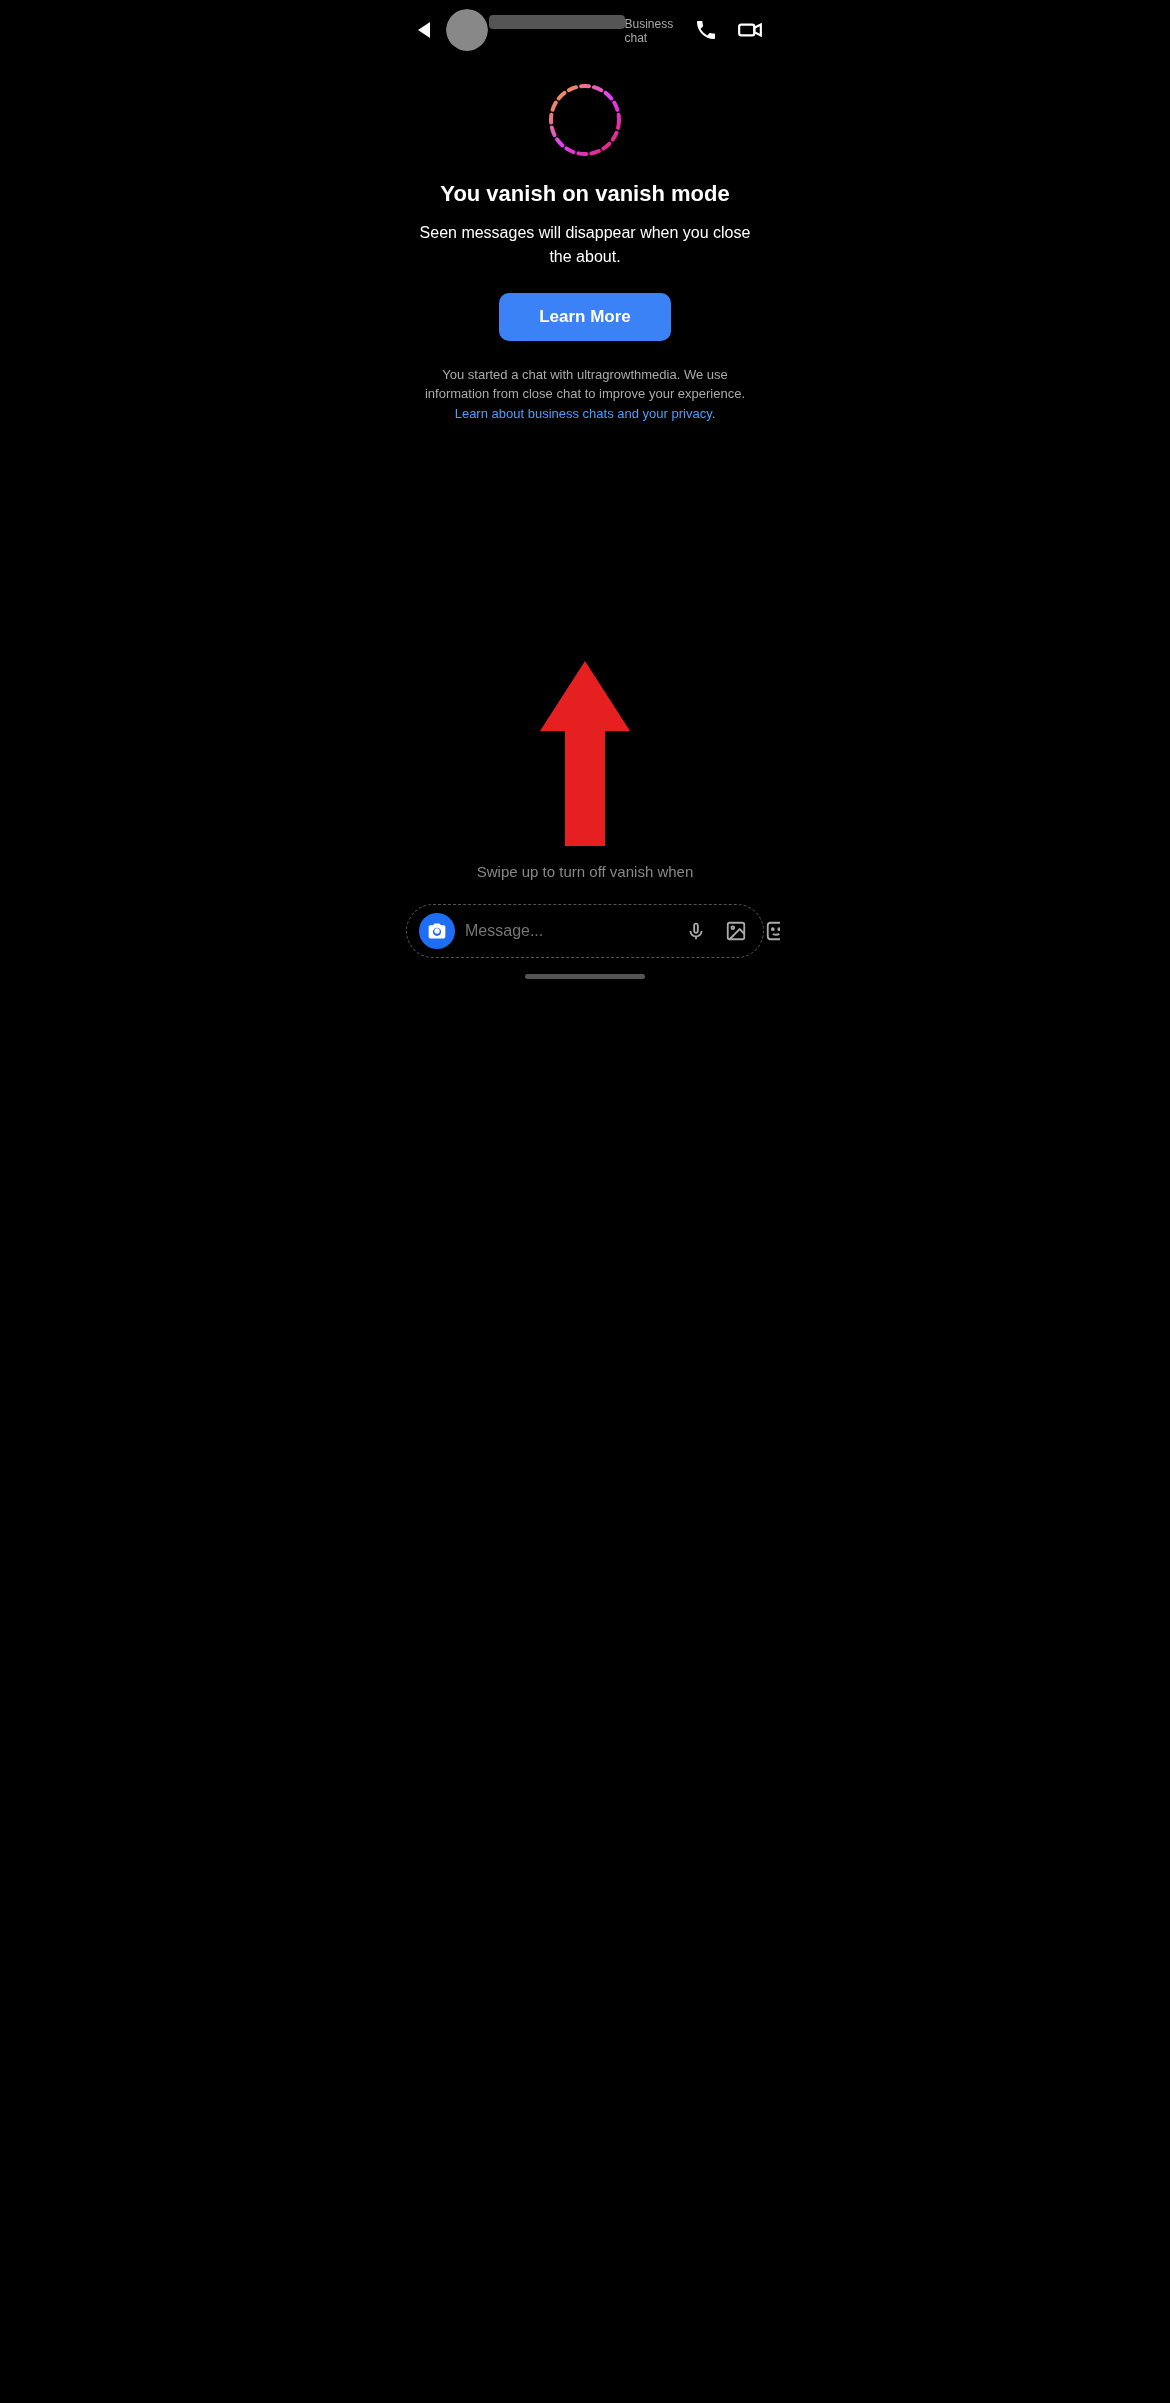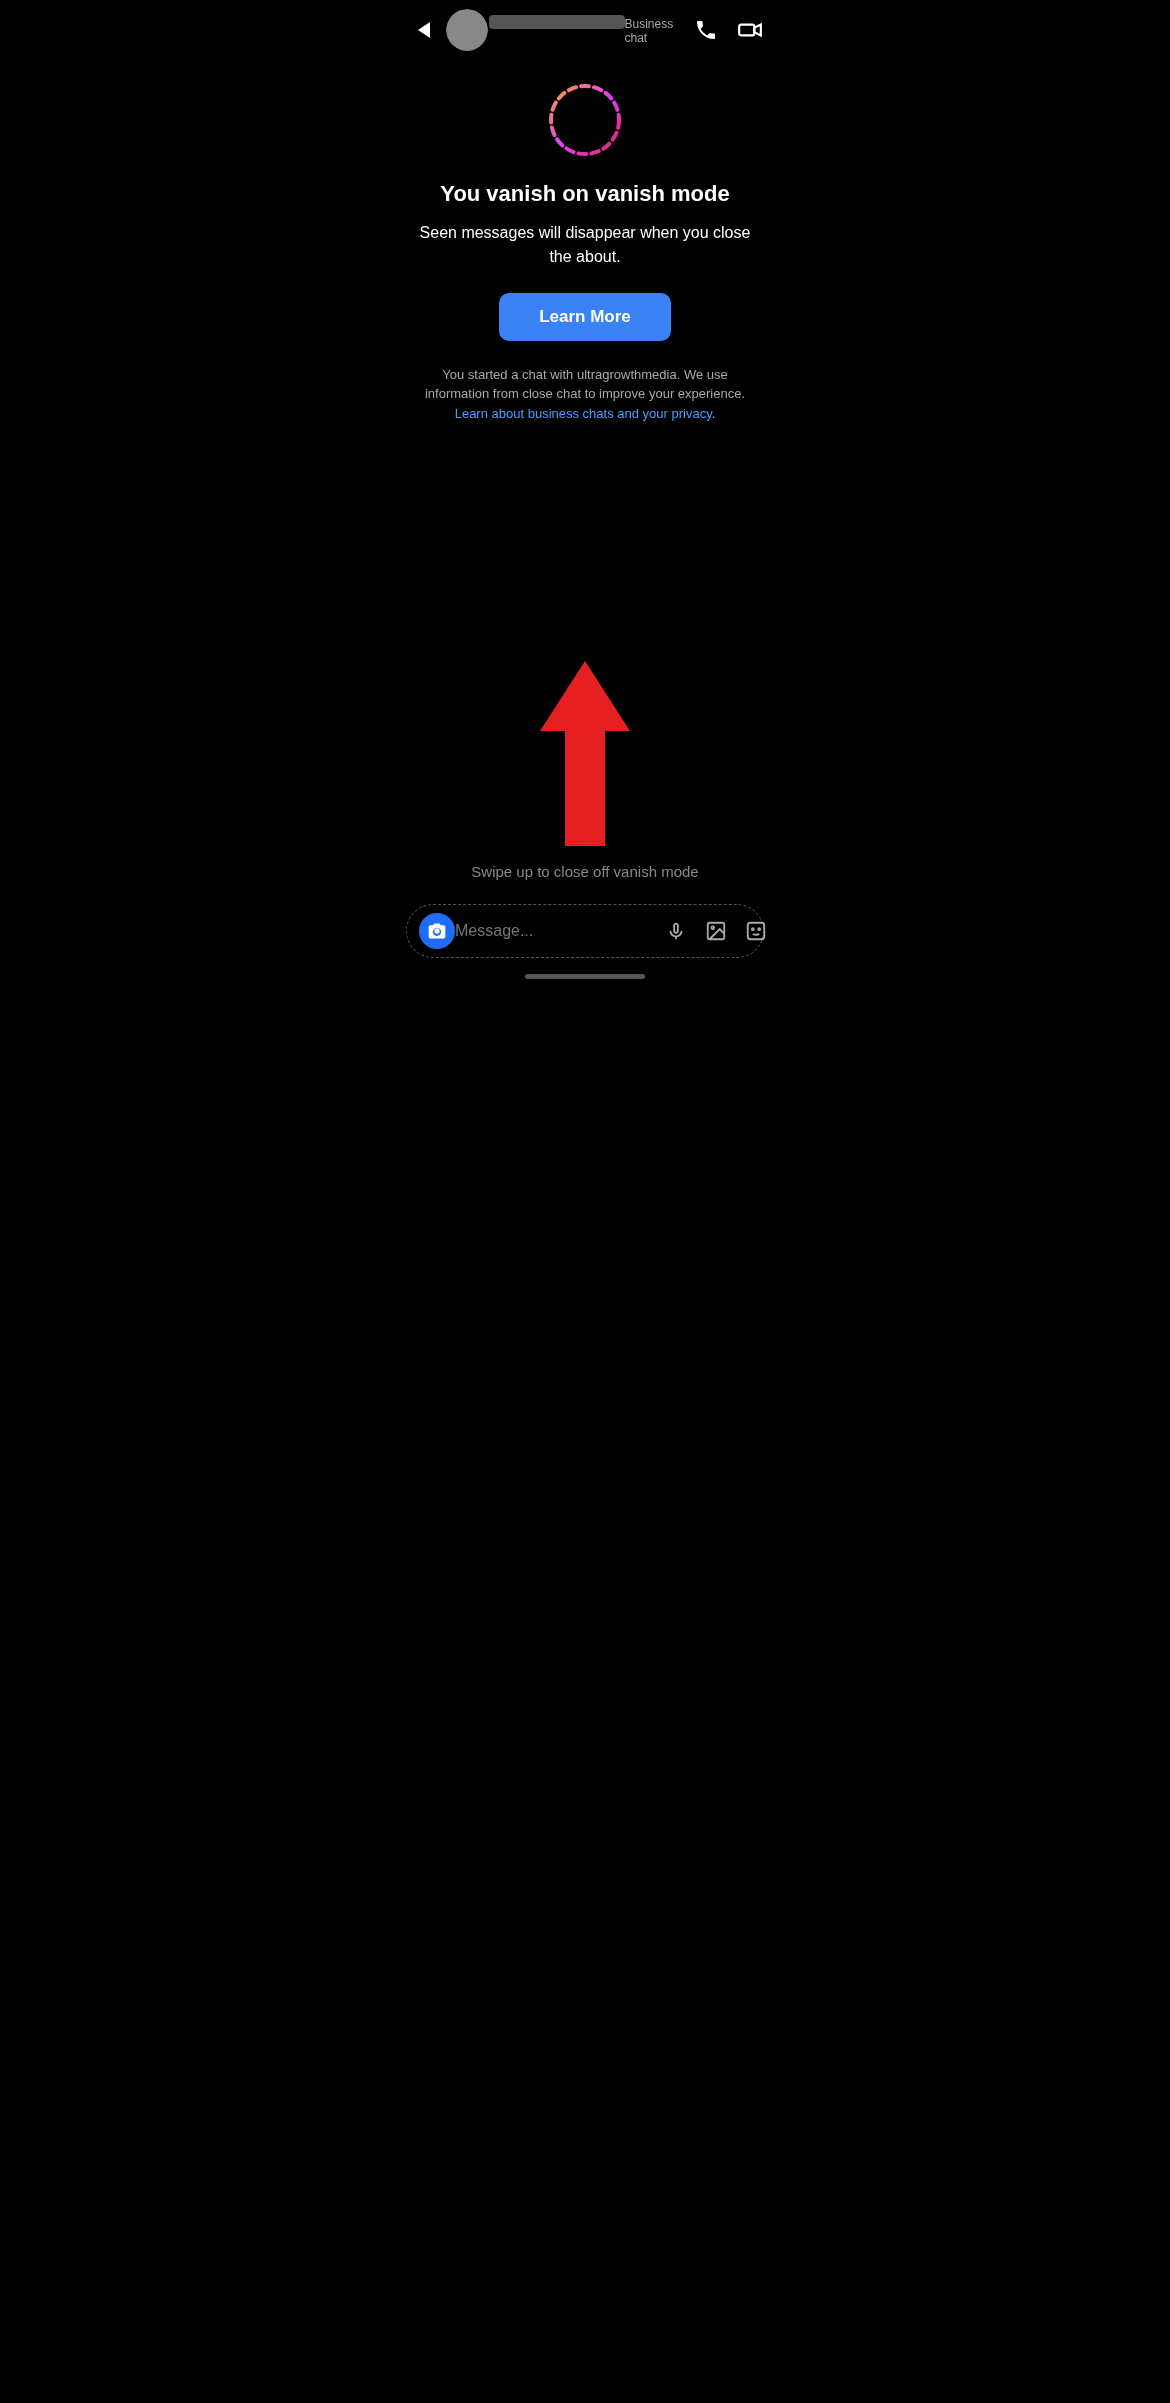--- a/index.html
+++ b/index.html
@@ -175,20 +175,21 @@
     }
 
     
     .input-bar {
       display: flex;
       align-items: center;
       margin: 8px 16px 16px;
       border: 1.5px dashed #555;
       border-radius: 28px;
       padding: 8px 12px;
+      gap: 10px;
     }
 
     .camera-btn {
       width: 36px;
       height: 36px;
       border-radius: 50%;
       background: #1e6ef5;
       display: flex;
       align-items: center;
       justify-content: center;
@@ -301,21 +302,21 @@
 </div>
 
 <div class="chat-area"></div>
 
 <div class="arrow-area">
 
   <svg class="arrow-svg" viewBox="0 0 130 200">
 
     <polygon points="65,10 20,80 45,80 45,195 85,195 85,80 110,80" fill="#e62020"></polygon>
   </svg>
-  <div class="swipe-label">Swipe up to close off vanish mode</div>
+  <div class="swipe-label">Swipe up to turn off vanish when</div>
 </div>
 
 <div class="input-bar">
   <div class="camera-btn">
 
     <svg width="20" height="20" viewBox="0 0 24 24" fill="white">
       <path d="M12 15.2A3.2 3.2 0 1 0 12 8.8a3.2 3.2 0 0 0 0 6.4z"></path>
       <path d="M9 3L7.17 5H4c-1.1 0-2 .9-2 2v12c0 1.1.9 2 2 2h16c1.1 0 2-.9 2-2V7c0-1.1-.9-2-2-2h-3.17L15 3H9zm3 15c-2.76 0-5-2.24-5-5s2.24-5 5-5 5 2.24 5 5-2.24 5-5 5z"></path>
     </svg>
   </div>

